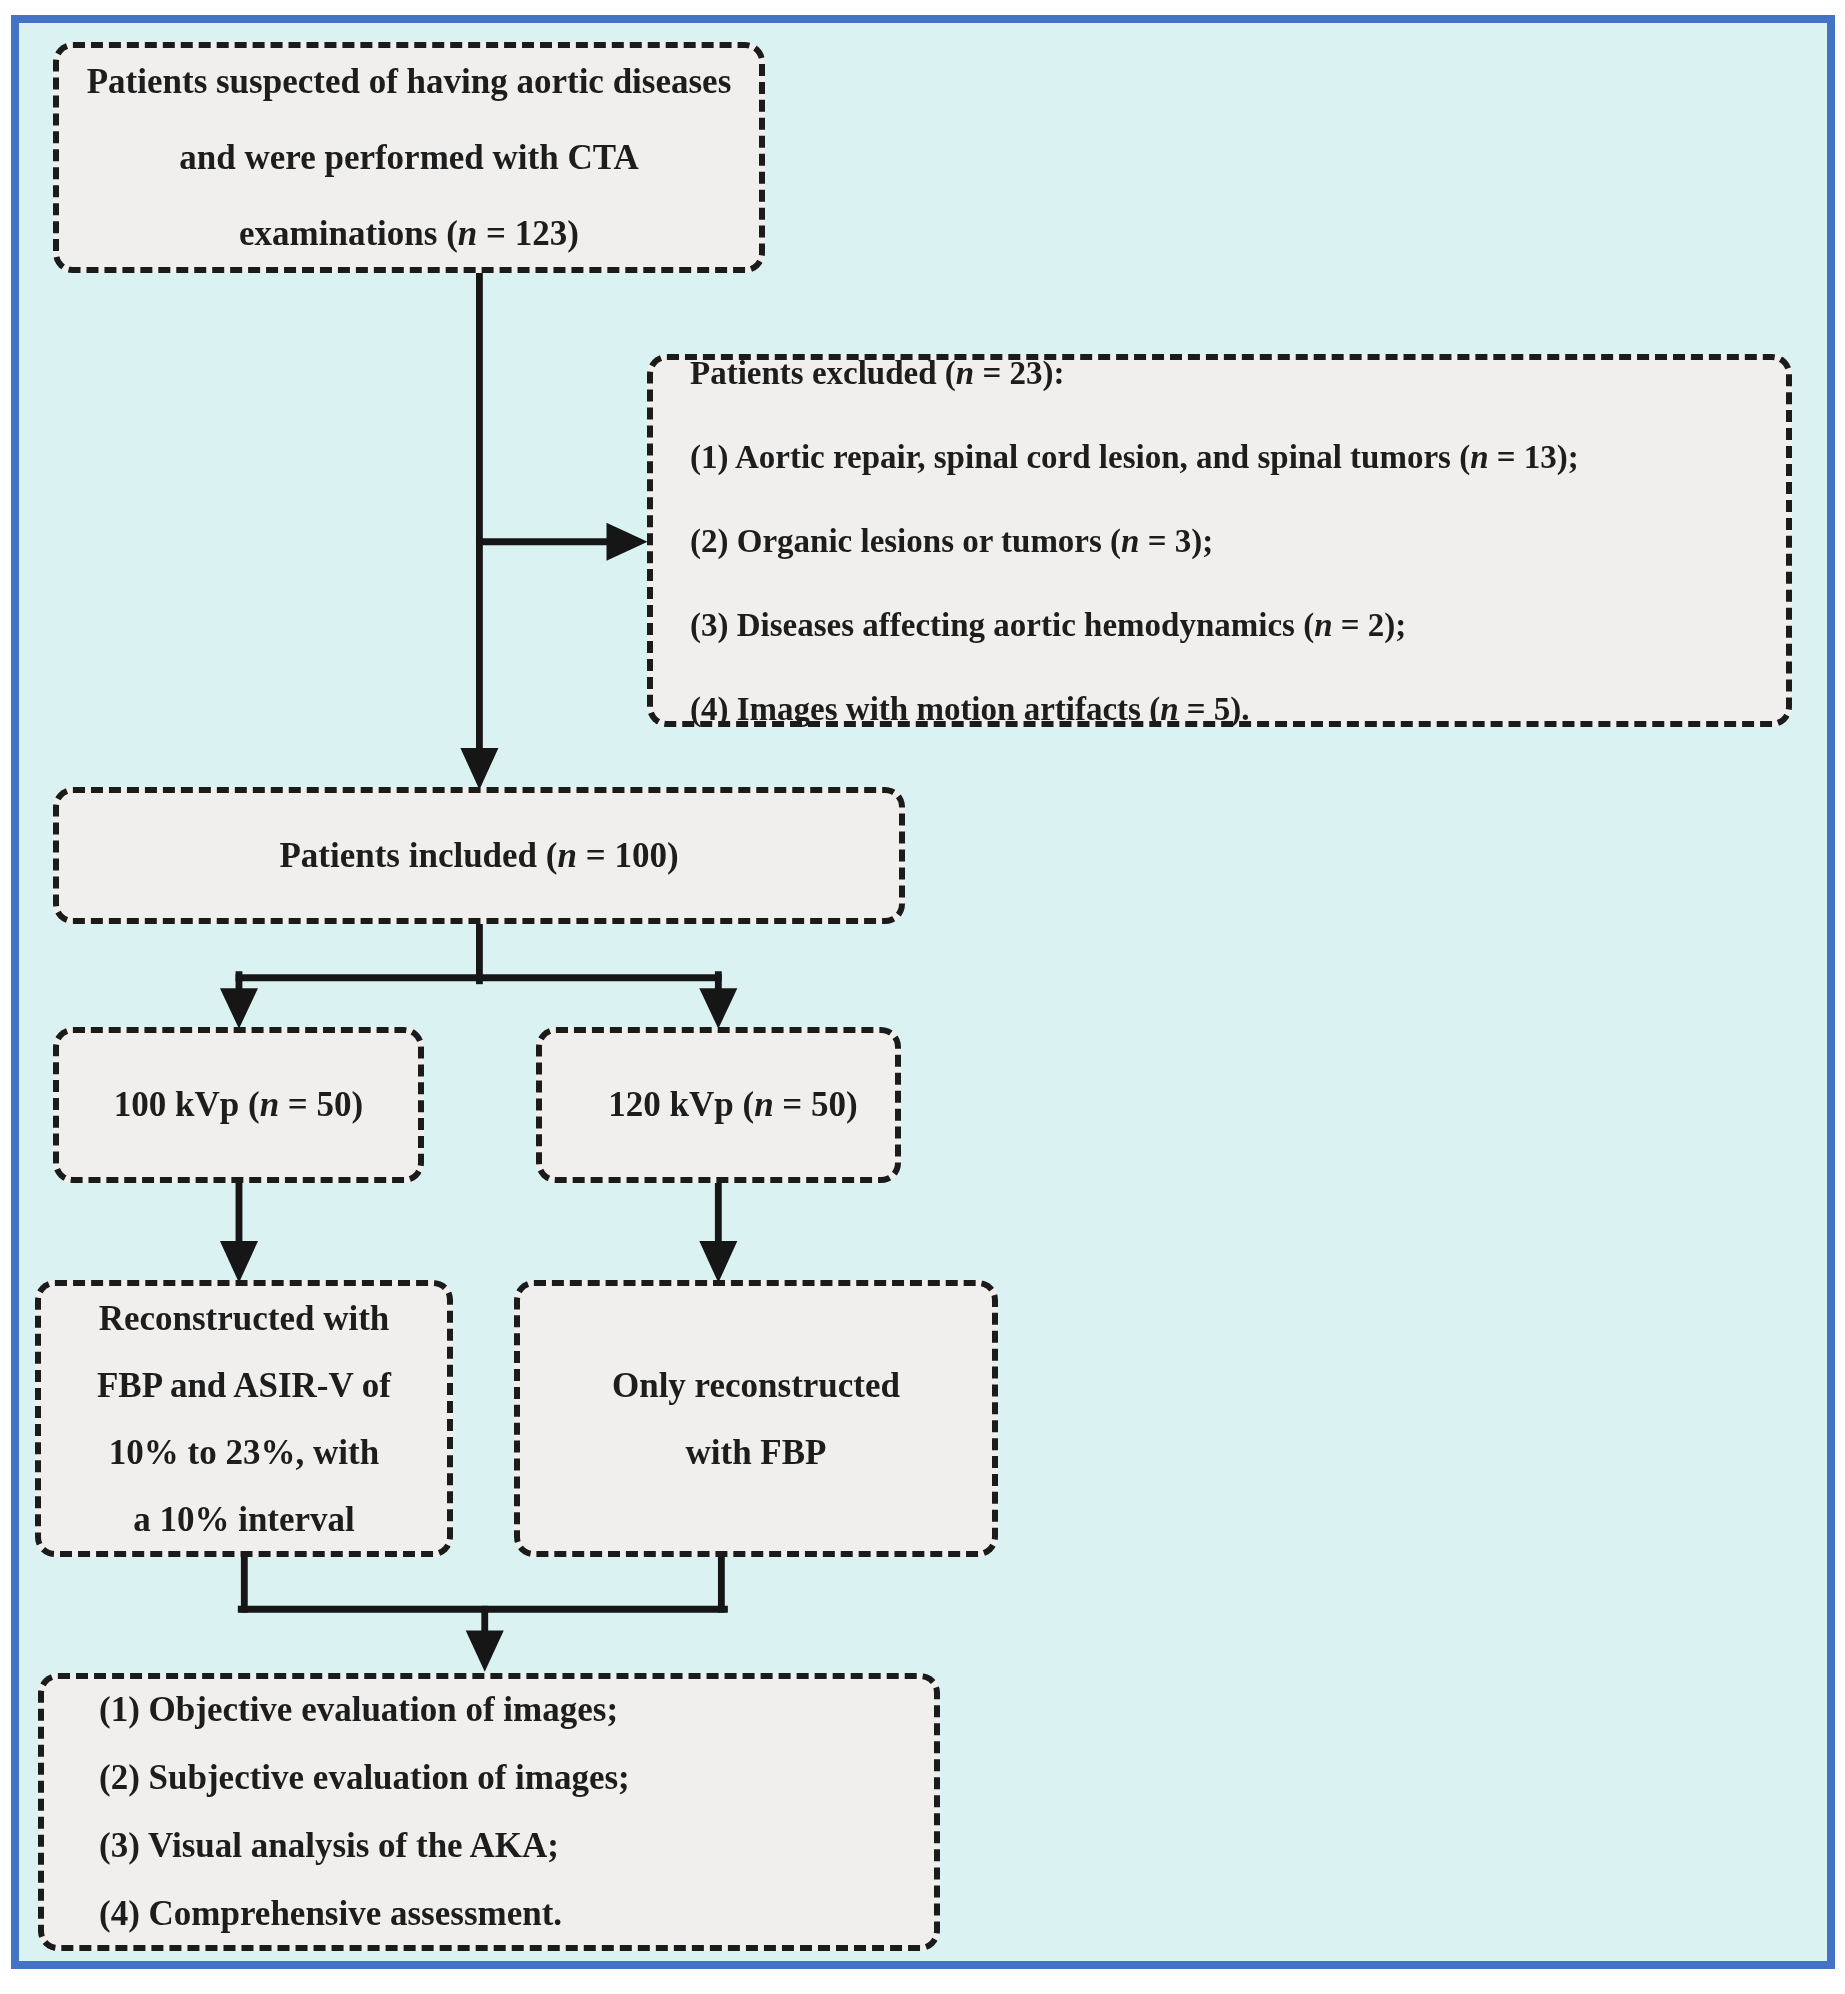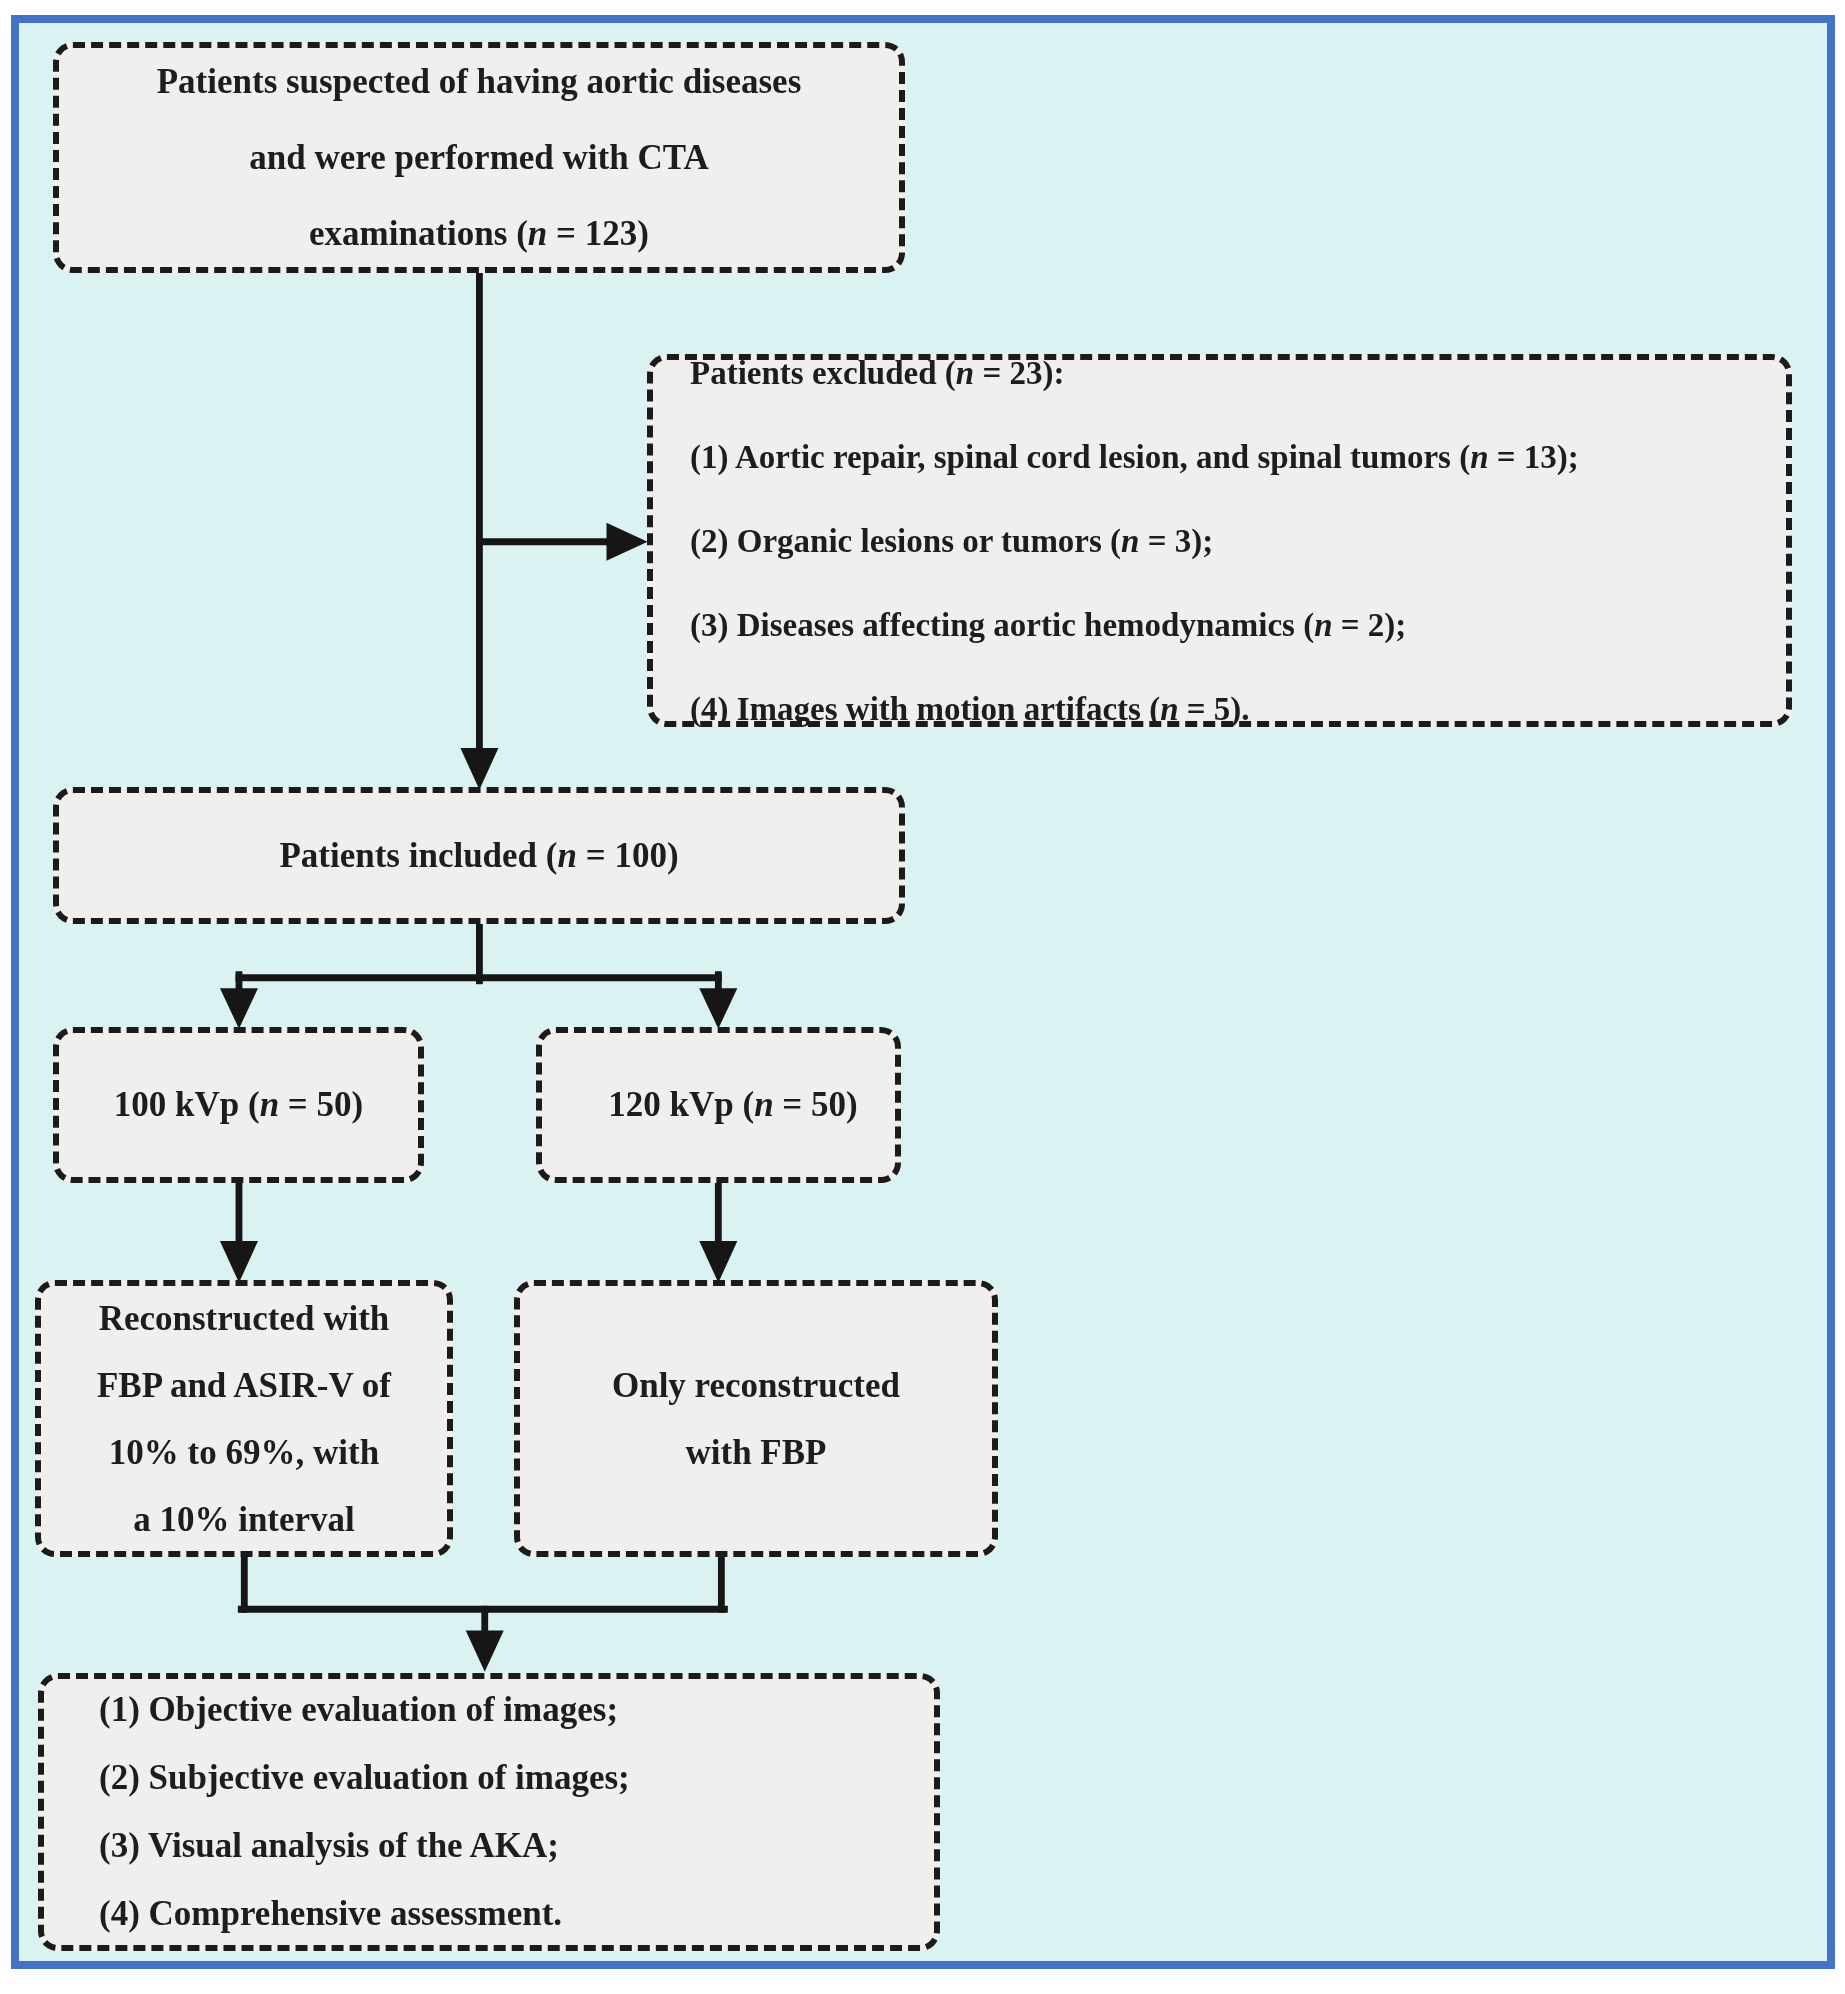--- a/index.html
+++ b/index.html
@@ -55,21 +55,21 @@
   .node .line {
     white-space: nowrap;
   }
   .node.centered .line {
     text-align: center;
   }
   .node.left-list {
     padding-left: 37px;
     padding-right: 6px;
   }
-  #node-suspected        { left: 53px;  top: 42px;   width: 852px; height: 231px; }
+  #node-suspected        { left: 53px;  top: 42px;   width: 712px; height: 231px; }
   #node-suspected .line  { line-height: 76px; }
   #node-excluded         { left: 647px; top: 354px;  width: 1145px; height: 373px; font-size: 33px; gap: 12px; }
   #node-excluded .line   { line-height: 72px; }
   #node-included         { left: 53px;  top: 787px; width: 852px; height: 137px; }
   #node-kvp100           { left: 53px;  top: 1027px; width: 371px;  height: 156px; }
   #node-kvp120           { left: 536px; top: 1027px; width: 365px;  height: 156px; padding-left: 29px; }
   #node-recon-asirv      { left: 35px;  top: 1280px; width: 418px;  height: 277px; }
   #node-recon-asirv .line{ line-height: 67px; }
   #node-recon-fbp        { left: 514px; top: 1280px; width: 484px;  height: 277px; }
   #node-recon-fbp .line  { line-height: 67px; }
@@ -138,21 +138,21 @@
   <div class="line">100 kVp (<i>n</i> = 50)</div>
 </div>
 
 <div class="node centered" id="node-kvp120">
   <div class="line">120 kVp (<i>n</i> = 50)</div>
 </div>
 
 <div class="node centered" id="node-recon-asirv">
     <div class="line">Reconstructed with</div>
     <div class="line">FBP and ASIR-V of</div>
-    <div class="line">10% to 69%, with</div>
+    <div class="line">10% to 23%, with</div>
     <div class="line">a 10% interval</div>
   </div>
 
 <div class="node centered" id="node-recon-fbp">
     <div class="line">Only reconstructed</div>
     <div class="line">with FBP</div>
   </div>
 
 <div class="node left-list" id="node-evaluation">
     <div class="line">(1) Objective evaluation of images;</div>

